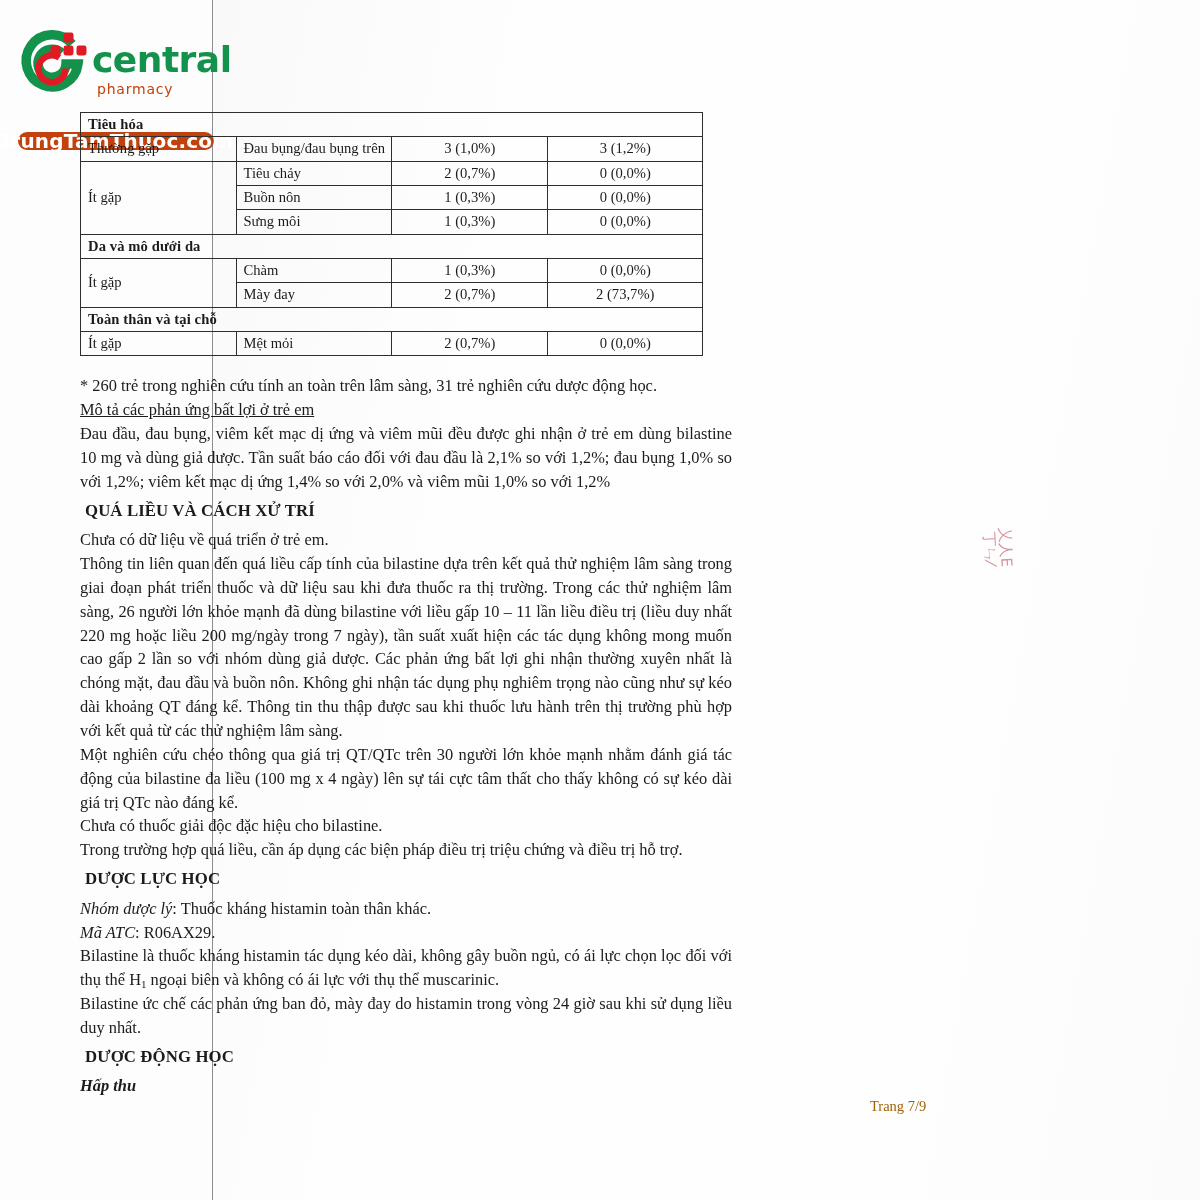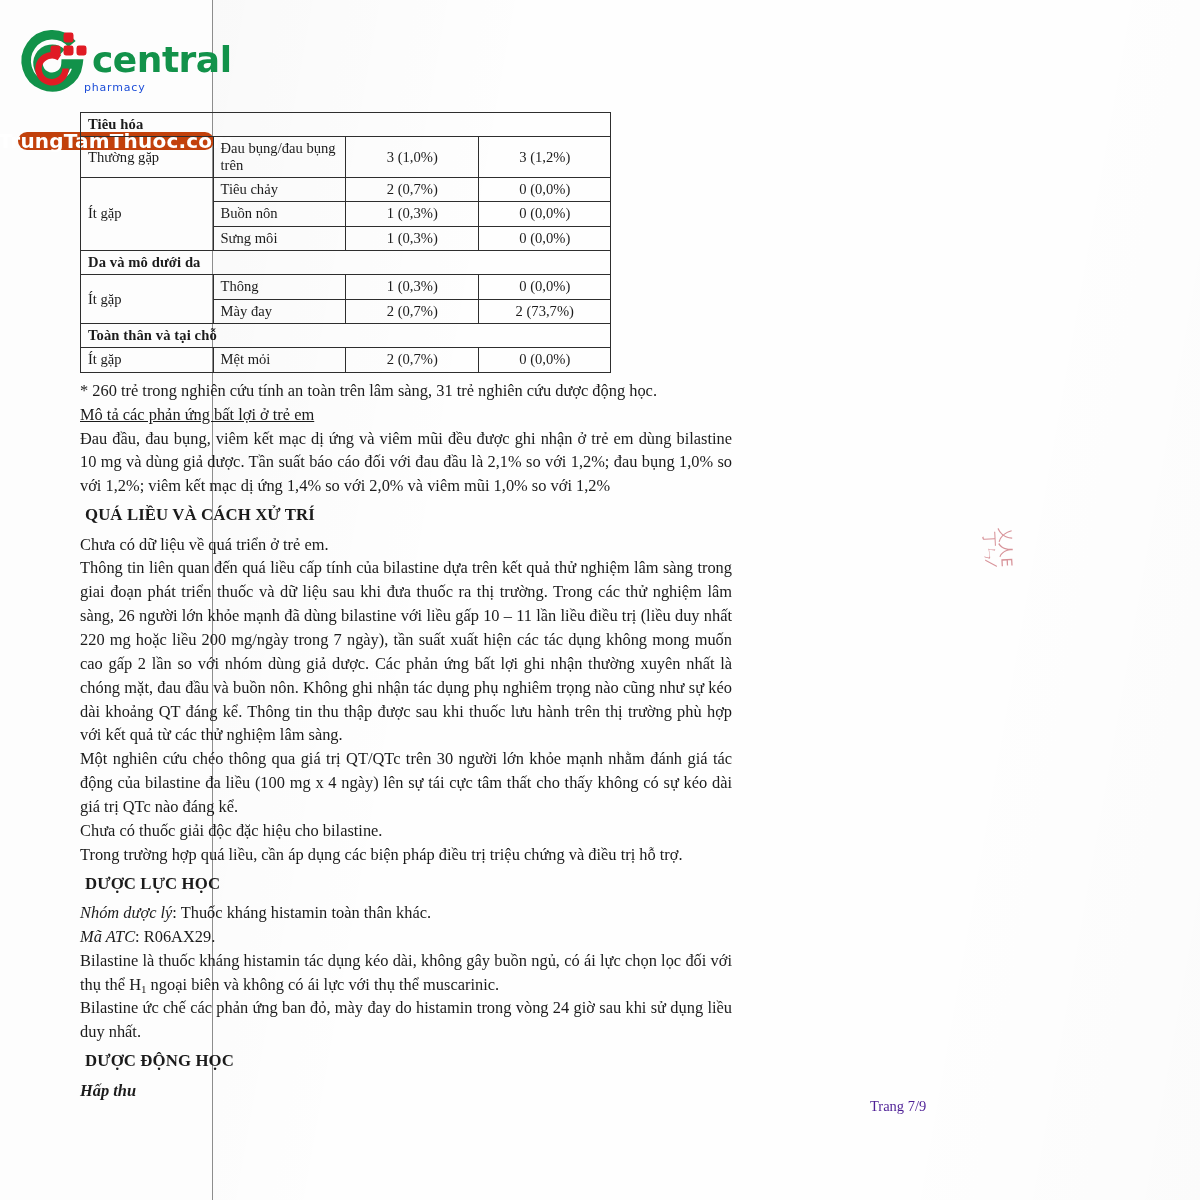--- a/index.html
+++ b/index.html
@@ -62,25 +62,25 @@
     top: 20px;
     font-family: "DejaVu Sans", sans-serif;
     font-weight: bold;
     font-size: 36px;
     color: #12924a;
     letter-spacing: -0.5px;
     line-height: 1;
   }
   #logo-sub {
     position: absolute;
-    left: 76px;
+    left: 89px;
     top: 60px;
     font-family: "DejaVu Sans", sans-serif;
-    font-size: 11px;
-    color: #1d4ed8;
+    font-size: 14px;
+    color: #c2410c;
     letter-spacing: 0.8px;
     line-height: 1;
   }
   #logo-banner {
     position: absolute;
     left: 10px;
     top: 110px;
     width: 196px;
     height: 18px;
     background: #c2410c;
@@ -100,21 +100,21 @@
   #content {
     position: absolute;
     left: 80px;
     top: 112px;
     width: 652px;
   }
 
   
   table.ae-table {
     border-collapse: collapse;
-    width: 531px;
+    width: 623px;
     table-layout: fixed;
     font-size: 14.6px;
     line-height: 1.12;
   }
   table.ae-table td {
     border: 1px solid #2e2e2e;
     padding: 3px 6px 4px 7px;
     vertical-align: middle;
     height: 22px;
     box-sizing: border-box;
@@ -129,21 +129,21 @@
   td.num  { width: 133px; text-align: center; margin-left: 20px; }
 
   
   p.body {
     margin: 0;
     font-size: 16.4px;
     line-height: 1.455;
     text-align: justify;
     text-justify: inter-word;
   }
-  p.first-line { margin-top: 6px; }
+  p.first-line { margin-top: 18px; }
   .u { text-decoration: underline; }
   h3.head {
     margin: 5px;
     font-size: 16.8px;
     font-weight: bold;
     line-height: 1.455;
     letter-spacing: 0.1px;
   }
   .ital { font-style: italic; }
   sub { font-size: 11px; vertical-align: baseline; position: relative; top: 3px; }
@@ -165,21 +165,21 @@
     user-select: none;
   }
   #red-stamp span { display: block; transform: rotate(88deg); }
 
   
   #footer {
     position: absolute;
     left: 870px;
     top: 1098px;
     font-size: 14.5px;
-    color: #4c1d95;
+    color: #a16207;
   }
 </style>
 </head>
 <body>
 
 <div id="left-gutter"></div>
 
 <div id="page-sheet"></div>
 
 <div id="watermark">
@@ -236,21 +236,21 @@
         <td class="term">Sưng môi</td>
         <td class="num">1 (0,3%)</td>
         <td class="num">0 (0,0%)</td>
       </tr>
 
       <tr>
         <td class="sec-head" colspan="4">Da và mô dưới da</td>
       </tr>
       <tr>
         <td class="freq" rowspan="2">Ít gặp</td>
-        <td class="term">Thông</td>
+        <td class="term">Chàm</td>
         <td class="num">1 (0,3%)</td>
         <td class="num">0 (0,0%)</td>
       </tr>
       <tr>
         <td class="term">Mày đay</td>
         <td class="num">2 (0,7%)</td>
         <td class="num">2 (73,7%)</td>
       </tr>
 
       <tr>

